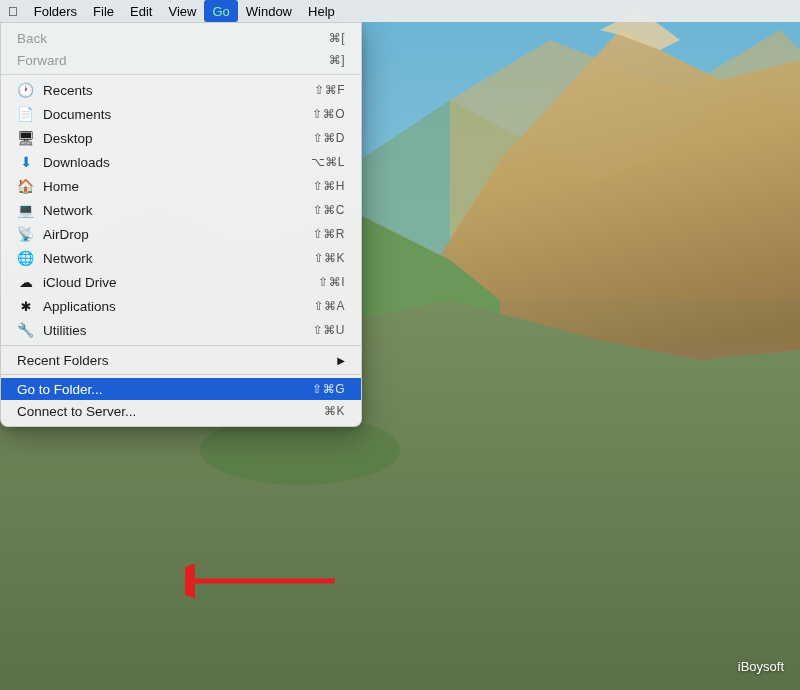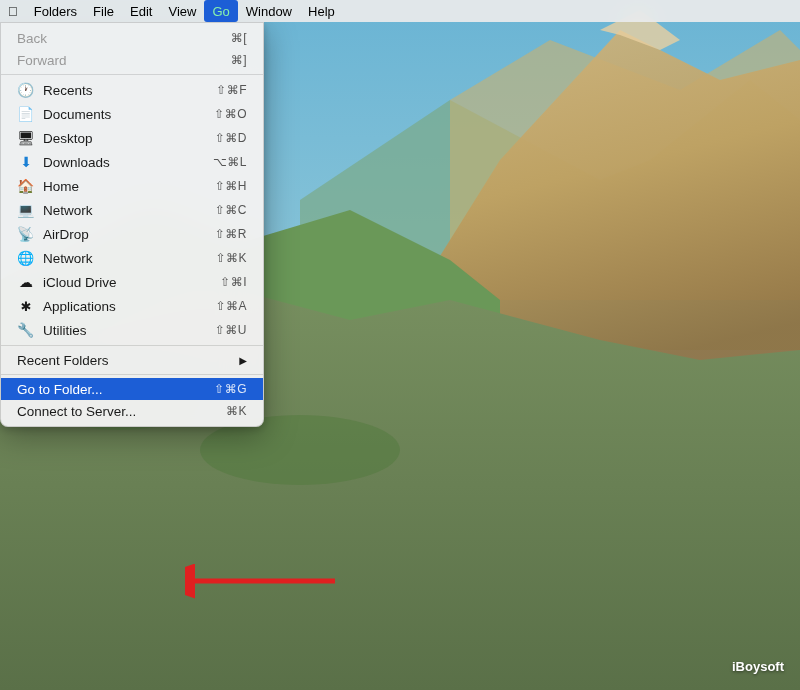--- a/index.html
+++ b/index.html
@@ -31,21 +31,21 @@
       z-index: 1;
     }
 
     
     .watermark {
       position: absolute;
       bottom: 16px;
       right: 16px;
       z-index: 10;
       font-size: 13px;
-      font-weight: 700;
+      font-weight: 400;
       color: white;
       text-shadow: 0 1px 3px rgba(0,0,0,0.5);
     }
 
     
     .menubar {
       position: absolute;
       top: 0; left: 0;
       width: 800px;
       height: 22px;
@@ -75,21 +75,21 @@
 
     .menubar-item.bold {
       font-weight: 700;
     }
 
     
     .dropdown-menu {
       position: absolute;
       top: 22px;
       left: 0px;
-      width: 264px;
+      width: 362px;
       background: rgba(242, 242, 242, 0.97);
       backdrop-filter: blur(20px);
       border-radius: 0 0 8px 8px;
       box-shadow: 0 8px 32px rgba(0,0,0,0.35), 0 2px 8px rgba(0,0,0,0.2);
       z-index: 99;
       padding: 4px 0;
       border: 1px solid rgba(0,0,0,0.15);
     }
 
     .menu-item {

